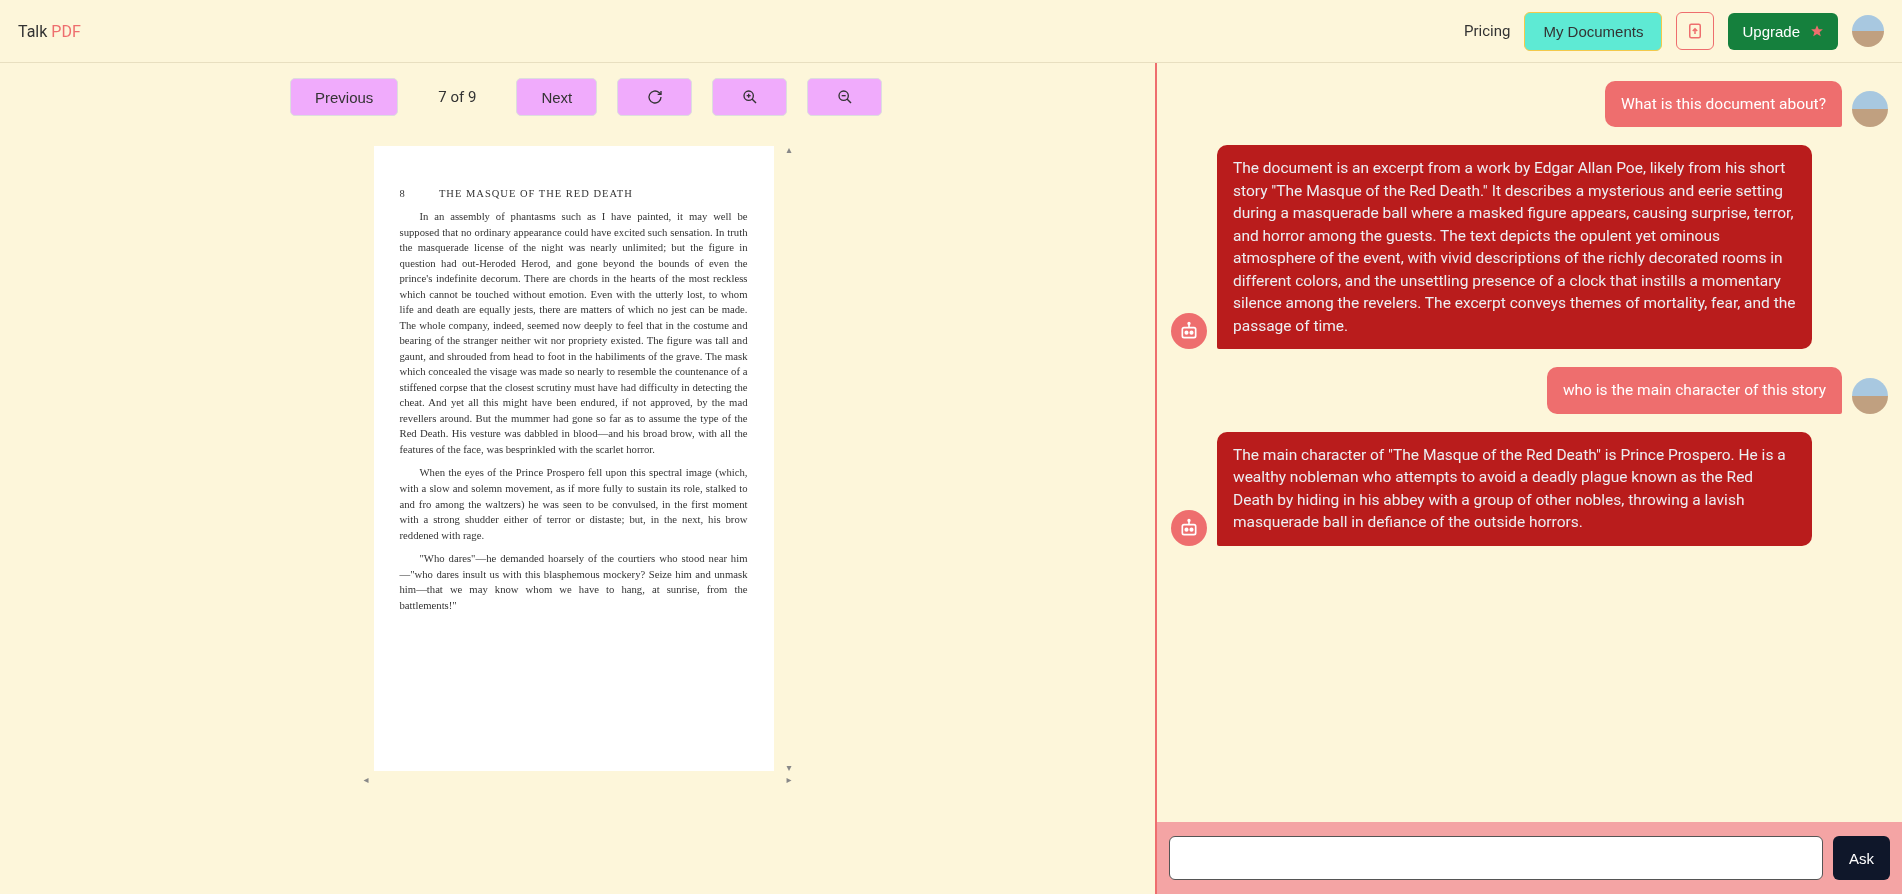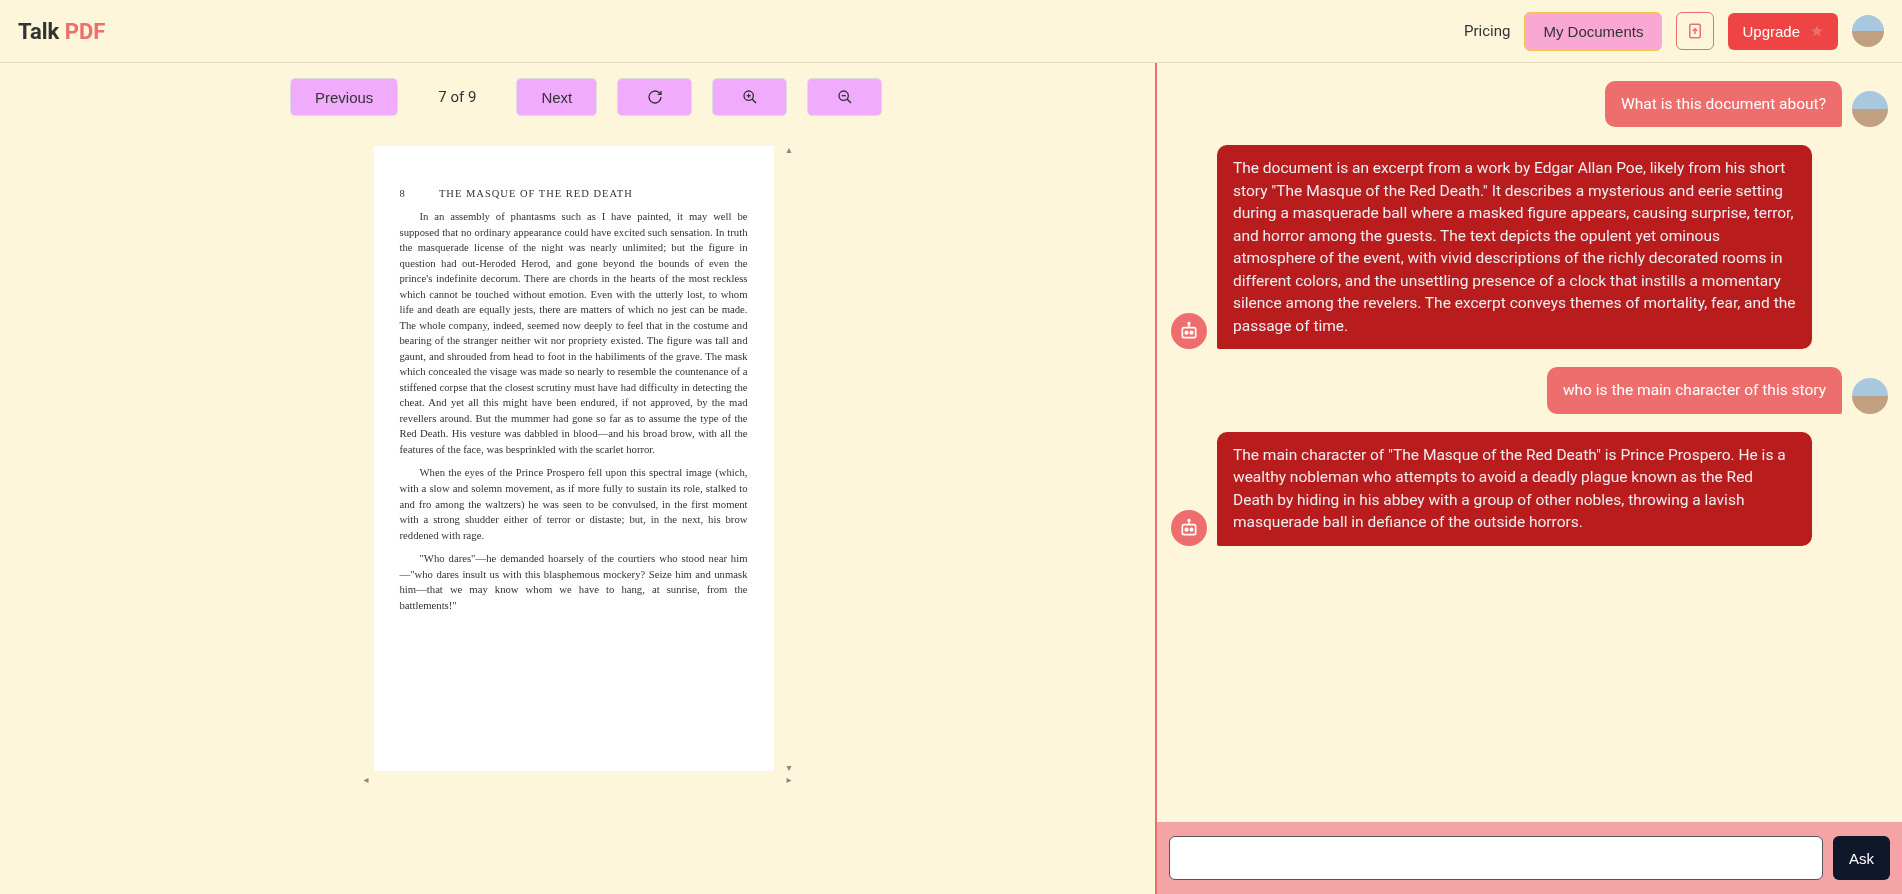--- a/index.html
+++ b/index.html
@@ -12,44 +12,44 @@
     }
     
     .header {
       display: flex;
       align-items: center;
       justify-content: space-between;
       padding: 12px 18px;
       border-bottom: 1px solid #e8dfc0;
       height: 63px;
     }
-    .logo { font-size: 22px; font-weight: 700; }
+    .logo { font-size: 16px; font-weight: 400; }
     .logo .t1 { color: #333; }
     .logo .t2 { color: #ee6e6e; }
     .header-right { display: flex; align-items: center; gap: 14px; }
     .hr-link { color: #333; font-size: 15px; cursor: pointer; }
     .hr-btn {
-      background: #f9a8d4;
+      background: #5eead4;
       border: 1px solid #f3c94a;
       padding: 10px 18px;
       border-radius: 6px;
       color: #333;
       font-size: 15px;
       cursor: pointer;
     }
     .hr-icon-btn {
       border: 1px solid #ee6e6e;
       background: #fdf6da;
       width: 38px; height: 38px;
       border-radius: 6px;
       display: flex; align-items: center; justify-content: center;
       cursor: pointer;
     }
     .upgrade-btn {
-      background: #ef4444;
+      background: #15803d;
       color: #fff;
       padding: 10px 14px;
       border-radius: 6px;
       display: flex; align-items: center; gap: 10px;
       font-size: 15px;
       cursor: pointer;
       border: none;
     }
     .avatar {
       width: 32px; height: 32px; border-radius: 50%;

